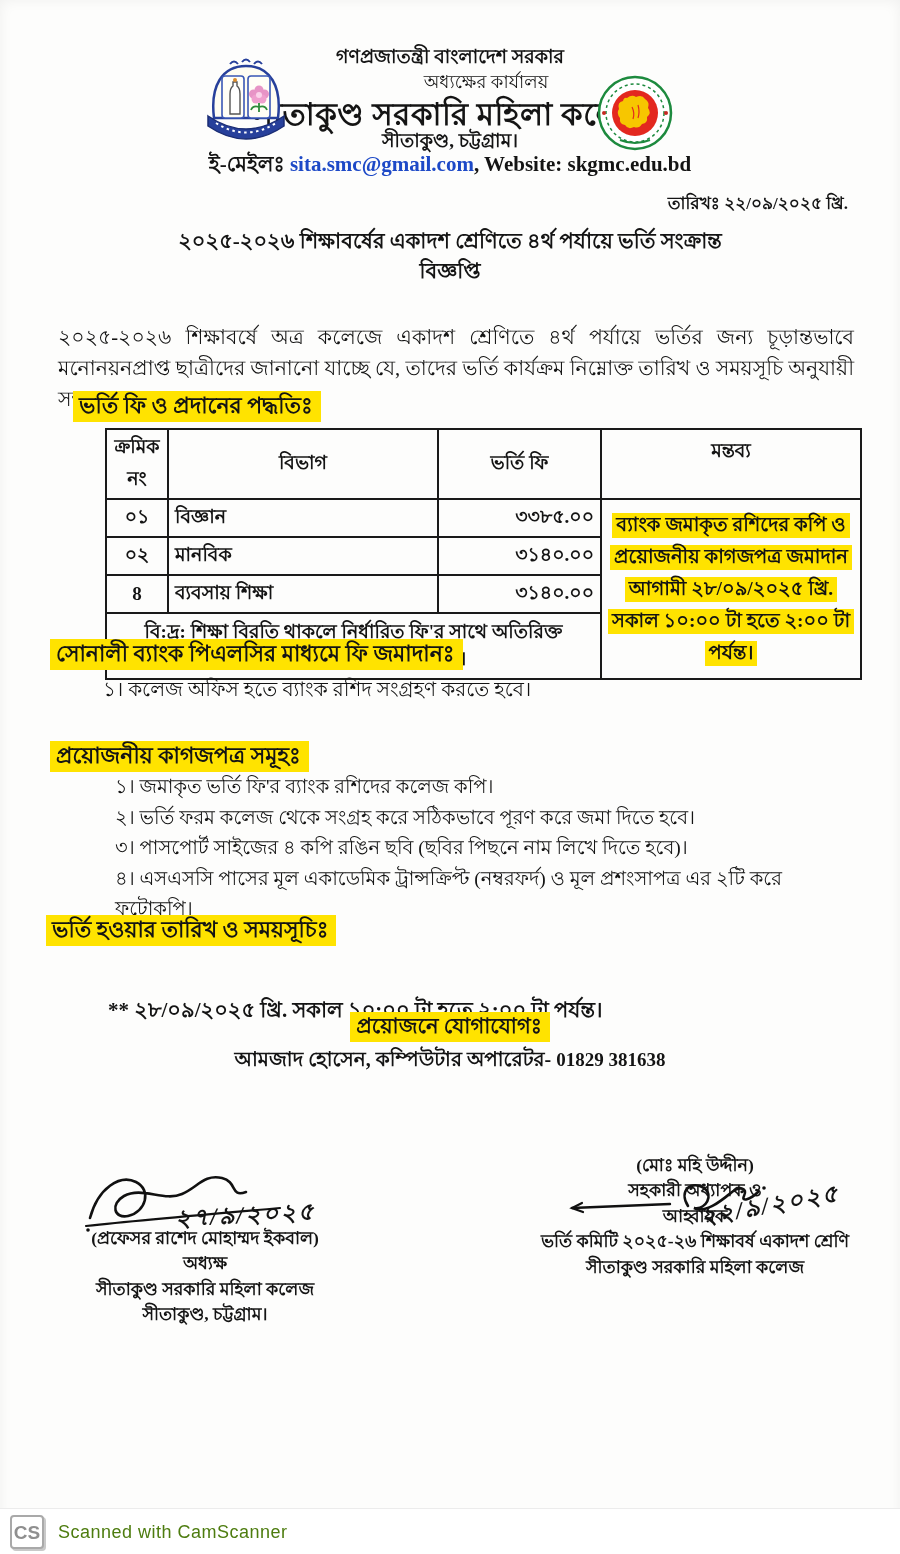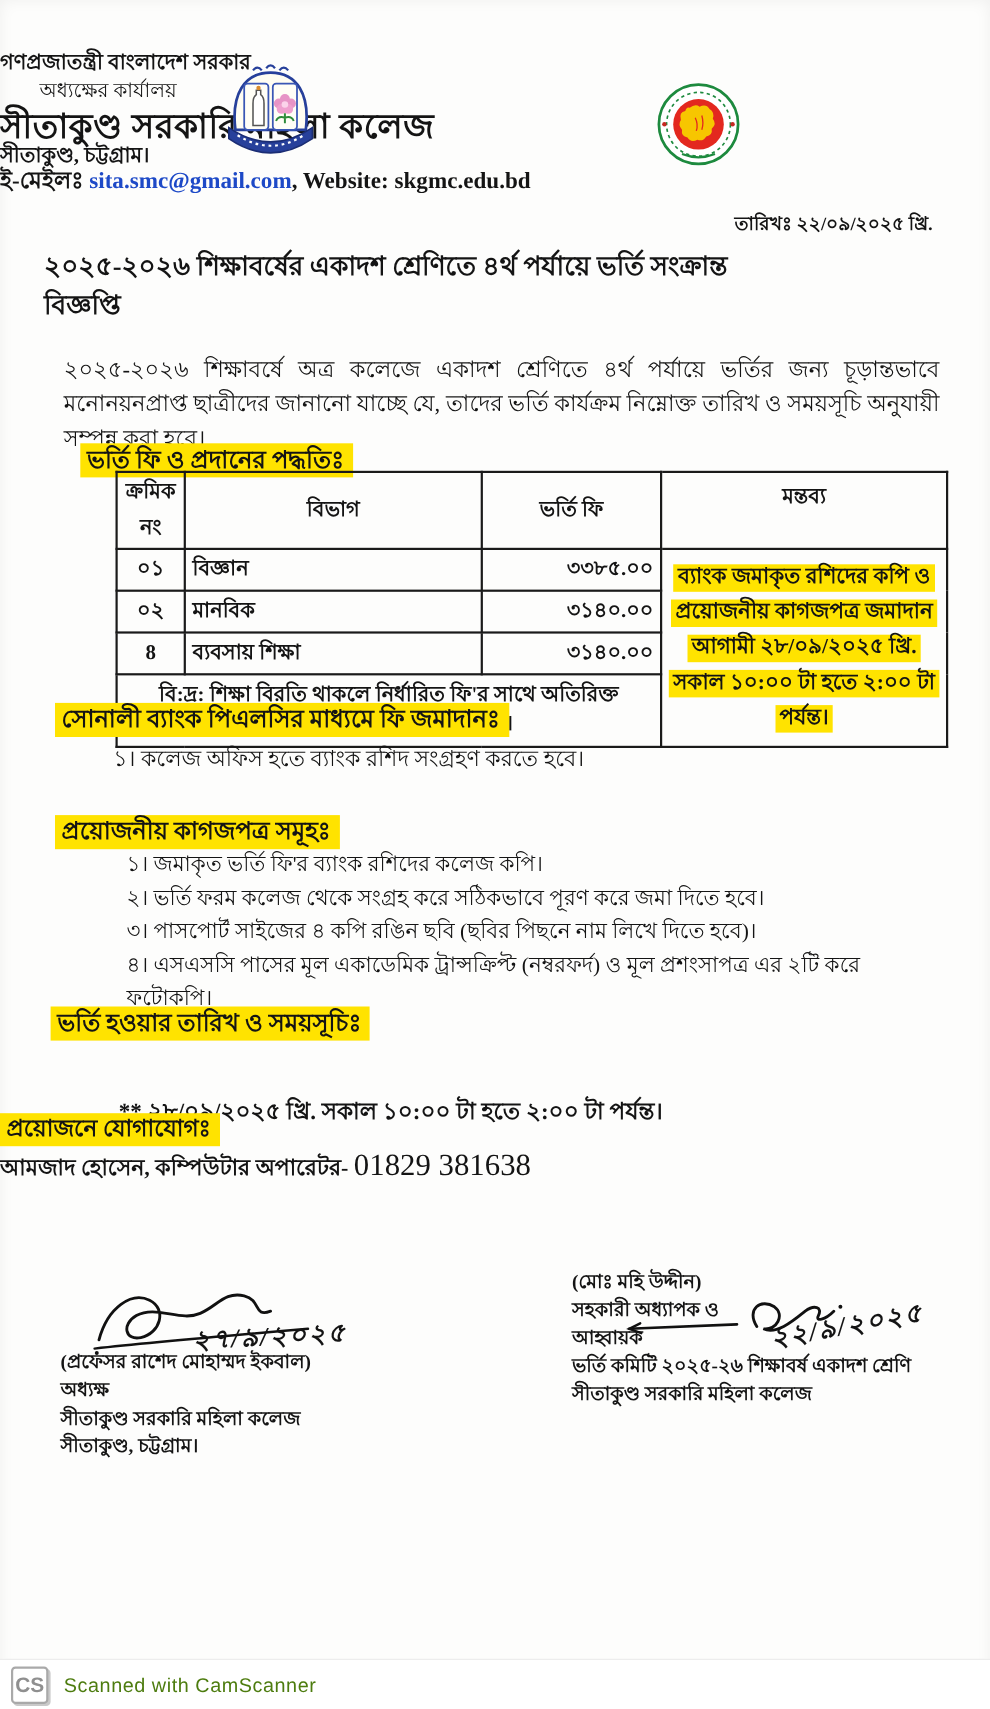--- a/index.html
+++ b/index.html
@@ -9,38 +9,38 @@
   }
   *{margin:0;padding:0;box-sizing:border-box;}
   html,body{background:#e8e8e6;}
   body{font-family:"Liberation Serif","DejaVu Serif",serif;color:var(--ink);}
   .page{
     position:relative;width:900px;height:1554px;margin:0 auto;
     background:#fdfdfc;overflow:hidden;
     box-shadow:inset 0 0 14px rgba(0,0,0,.06);
   }
   .abs{position:absolute;}
-  .center{text-align:left;}
+  .center{text-align:center;}
   .hl{
     background:var(--highlight);
     padding:2px 8px 4px 6px;
     box-decoration-break:clone;-webkit-box-decoration-break:clone;
   }
   
   .hdr-line1{top:42px;left:0;width:900px;font-size:19px;font-weight:bold;}
   .hdr-line2{top:68px;left:0;width:900px;font-size:18px;margin-left:36px;}
   .hdr-college{top:90px;left:0;width:900px;font-size:31px;font-weight:bold;letter-spacing:.5px;}
   .hdr-addr{top:126px;left:0;width:900px;font-size:19px;font-weight:bold;}
   .hdr-contact{top:148px;left:0;width:900px;font-size:21px;font-weight:bold;}
   .hdr-contact .email{color:var(--link-blue);font-weight:bold;}
   .date-line{top:190px;left:0;width:848px;text-align:right;font-size:17px;font-weight:bold;}
-  .title{top:226px;left:40px;width:820px;font-size:24px;font-weight:bold;line-height:1.45;}
+  .title{top:226px;left:40px;width:820px;font-size:21px;font-weight:bold;line-height:1.45;}
   .para{top:322px;left:58px;width:796px;font-size:20.5px;line-height:1.5;text-align:justify;}
   .sec-hdr{font-size:22px;font-weight:bold;}
-  .sec1{top:400px;left:50px;padding-left:23px;}
+  .sec1{top:388px;left:50px;padding-left:23px;}
   .sec2{top:636px;left:50px;}
   .sec3{top:738px;left:50px;}
   .sec4{top:912px;left:46px;}
   
   table.fee{
     position:absolute;top:428px;left:105px;width:755px;
     border-collapse:collapse;table-layout:fixed;
   }
   table.fee th,table.fee td{
     border:2.5px solid #1a1a1a;font-size:19px;vertical-align:middle;
@@ -56,21 +56,21 @@
   .remarks-text .hl{padding:1px 4px 3px;}
   
   .bank-item{top:674px;left:103px;font-size:20px;}
   .doc-list{top:772px;left:115px;width:745px;font-size:19.5px;line-height:1.52;list-style:none;}
   .doc-list li{margin-bottom:1px;}
   .sched-line{top:994px;left:108px;font-size:21px;font-weight:bold;}
   
   .contact-hdr{top:1010px;left:0;width:900px;}
   .contact-hdr .hl{font-size:21px;font-weight:bold;}
   .contact-line{top:1044px;left:0;width:900px;font-size:20px;font-weight:bold;}
-  .contact-line .phone{font-family:"Liberation Serif",serif;font-size:28px;font-weight:normal;}
+  .contact-line .phone{font-family:"Liberation Serif",serif;font-size:19px;font-weight:bold;}
   
   .sig-block{font-size:17.5px;line-height:1.45;font-weight:bold;}
   .sig-left{top:1226px;left:55px;width:300px;}
   .sig-right{top:1153px;left:520px;width:350px;}
   .sig-scribble{position:absolute;}
   .sig-date{
     position:absolute;font-size:24px;font-weight:bold;font-style:italic;
     letter-spacing:2px;white-space:nowrap;
   }
   .sig-date-left{top:1196px;left:175px;transform:rotate(-3deg);}

